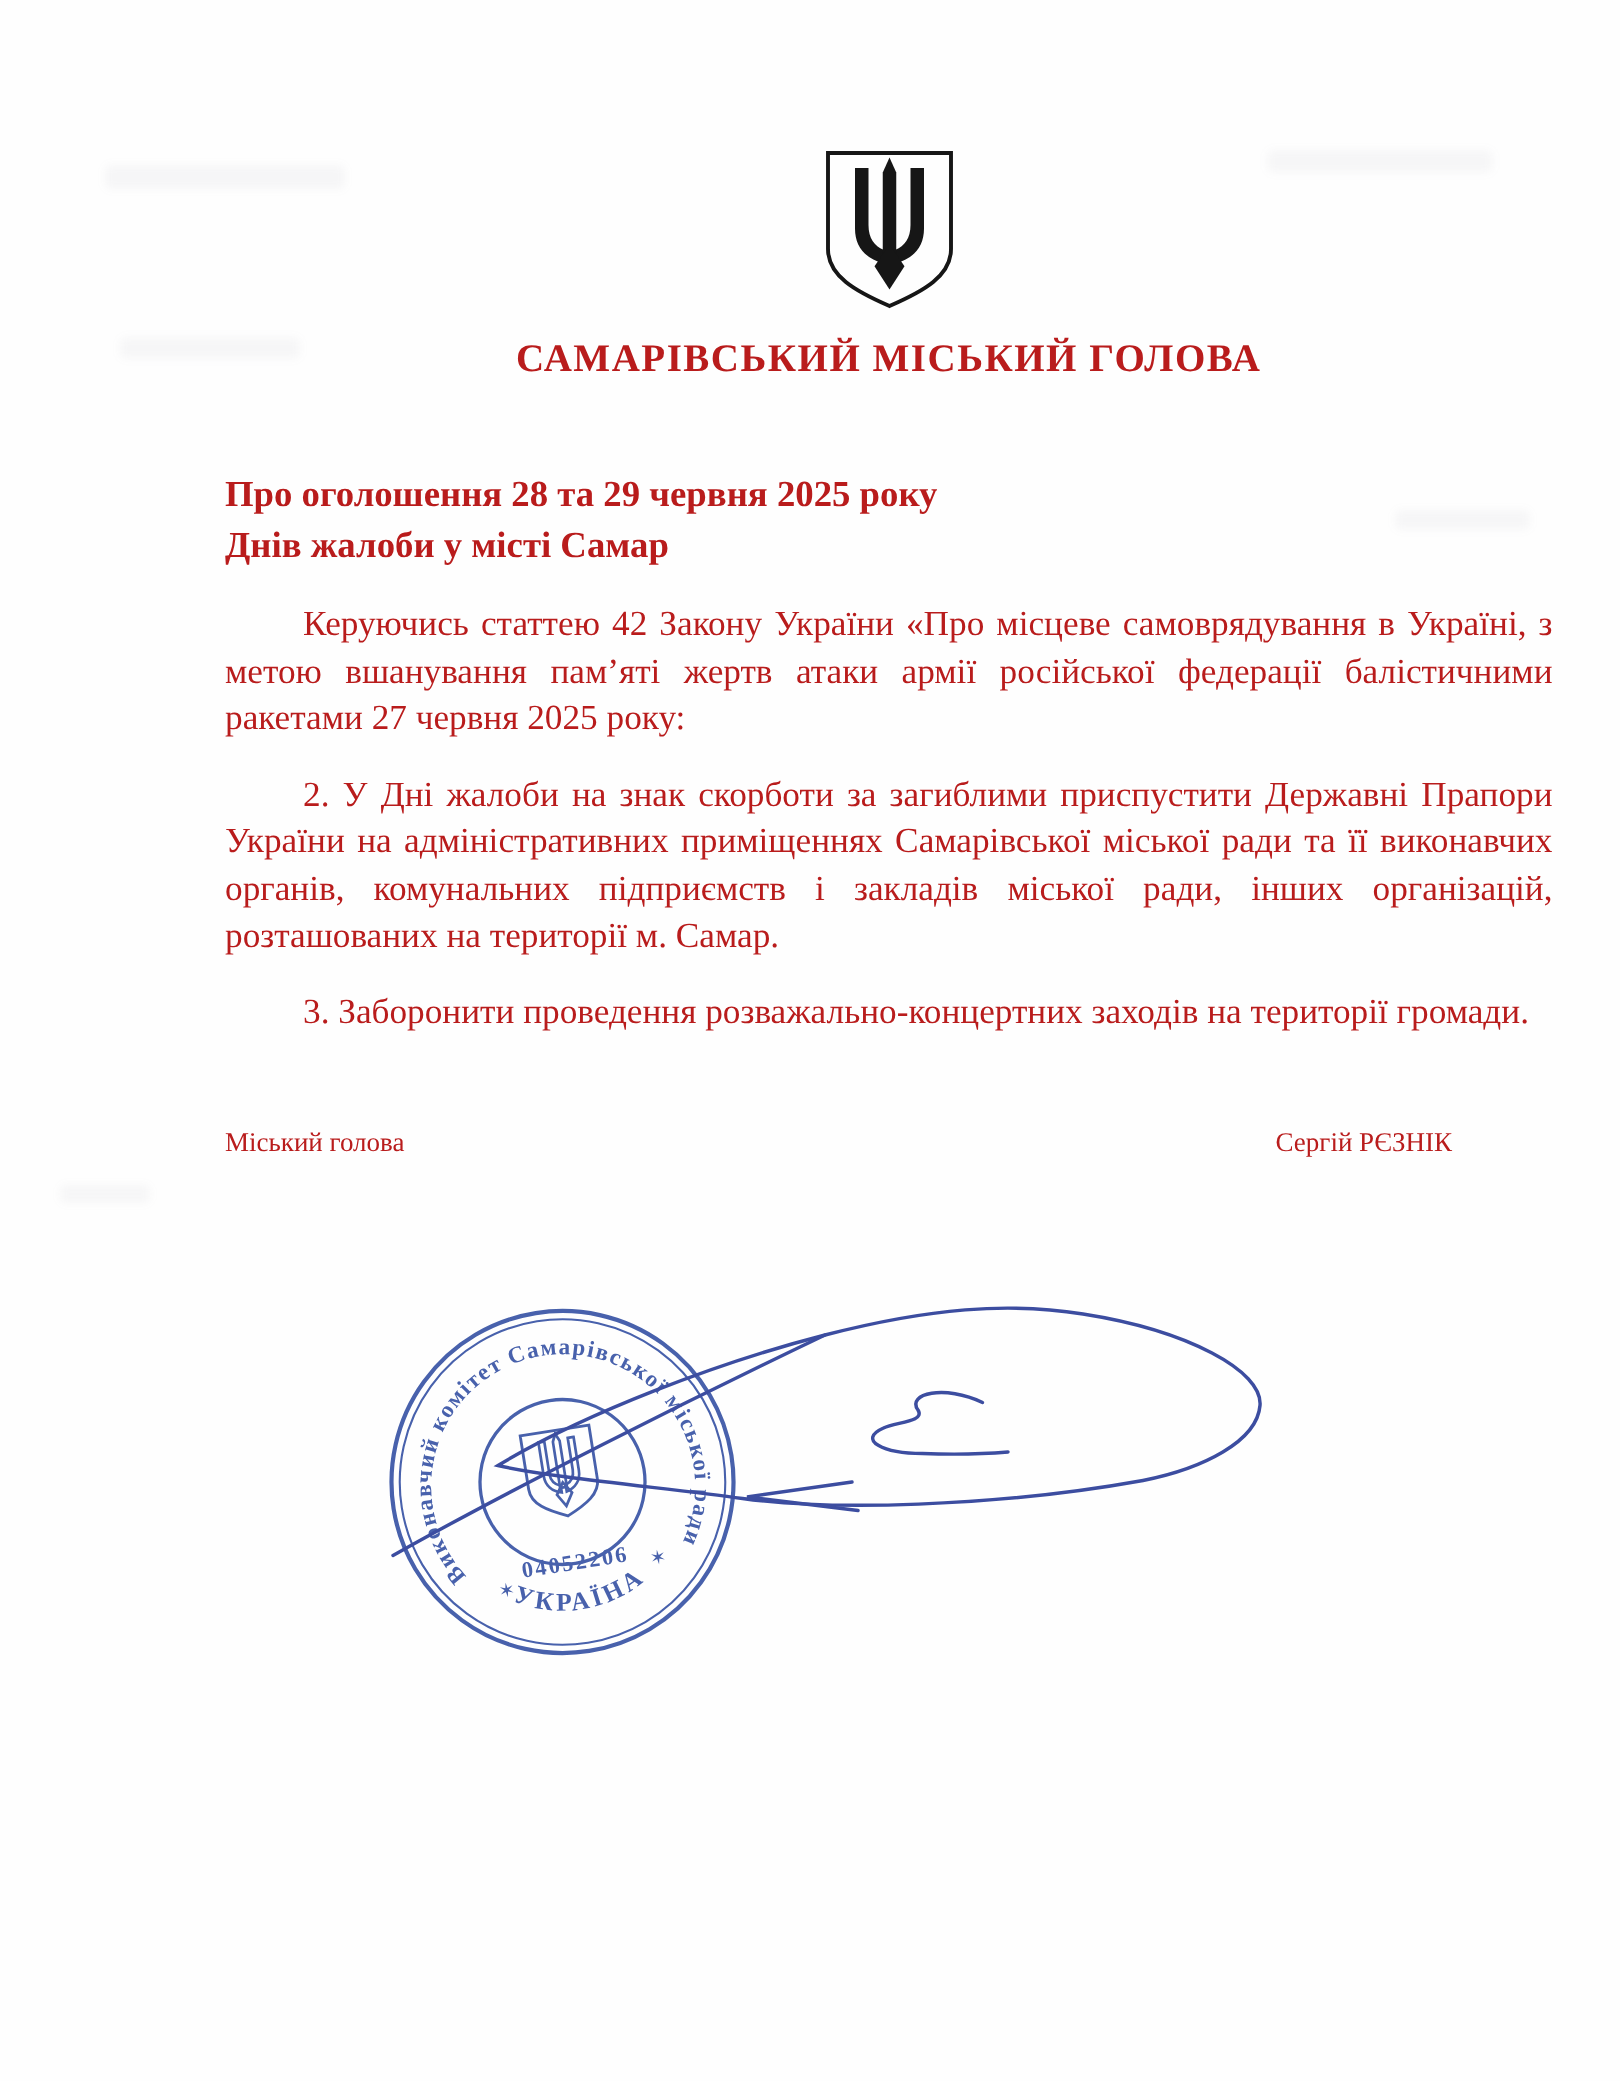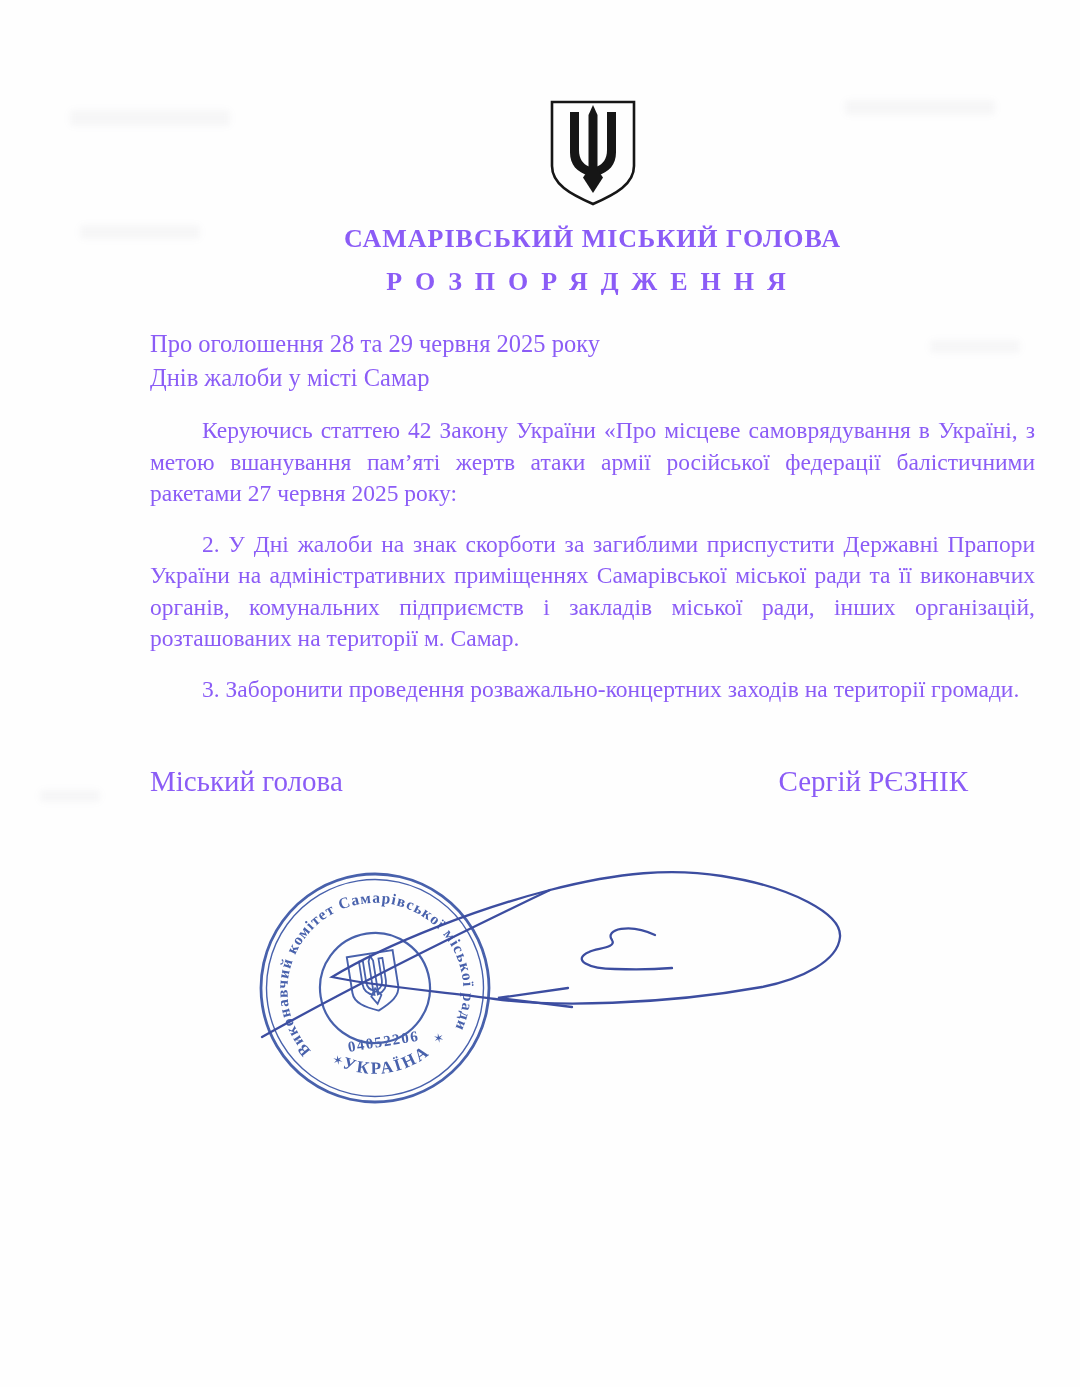--- a/index.html
+++ b/index.html
@@ -2,21 +2,21 @@
 <html lang="uk"><head>
 <meta charset="utf-8">
 <style>
   html,body{margin:0;padding:0;background:#e8e8e8;}
   .page{
     position:relative;
     width:1080px;height:1387px;
     margin:0 auto;
     background:#fefefe;
     font-family:"Liberation Serif","DejaVu Serif",serif;
-    color:#8b5cf6;
+    color:#b91c1c;
     overflow:hidden;
   }
   .content{
     position:relative;
     margin:0 45px 0 150px; 
     padding-top:98px;
     width:885px;
   }
   .emblem{display:block;margin:0 auto;}
   .authority{
@@ -27,38 +27,38 @@
     line-height:34px;
   }
   .doctype{
     margin:8px 0 0 0;
     text-align:center;
     font-size:26px;font-weight:bold;
     letter-spacing:13px;
     line-height:36px;
   }
   .subject{
-    margin-top:27px;
-    font-size:24.5px;font-weight:normal;
+    margin-top:57px;
+    font-size:24.5px;font-weight:bold;
     line-height:34px;
   }
   .bodytext{margin-top:20px;}
   .bodytext p{
     margin:0 0 19px 0;
     font-size:23.5px;
     line-height:31.5px;
     text-align:justify;
     text-indent:52px;
   }
   .sign-row{
     margin-top:60px;
     display:flex;
     justify-content:space-between;
     align-items:flex-end;
-    font-size:29px;
+    font-size:18px;
   }
   .sign-name{margin-right:67px;}
   .stamp{
     position:absolute;
     left:257px;top:870px;
     width:236px;height:236px;
     transform:rotate(-9deg);
     opacity:.93;
   }
   .sig-ink{
@@ -92,21 +92,20 @@
       <g fill="#161616" stroke="none">
         <path d="M25 14 h9 v38 c0 9 4 14 10 16.5 v9 c-12 -3 -19 -11 -19 -23 Z"></path>
         <path d="M71 14 h-9 v38 c0 9 -4 14 -10 16.5 v9 c12 -3 19 -11 19 -23 Z"></path>
         <path d="M43.5 72 V17 L48 7 L52.5 17 V72 Z"></path>
         <path d="M48 65 L58 79.5 L48 95 L38 79.5 Z"></path>
       </g>
     </svg>
 
     <div class="authority">САМАРІВСЬКИЙ МІСЬКИЙ ГОЛОВА</div>
 
-    <div class="doctype">РОЗПОРЯДЖЕННЯ</div>
 
     <div class="subject">
       <div>Про оголошення 28 та 29 червня 2025 року</div>
       <div>Днів жалоби у місті Самар</div>
     </div>
 
     <div class="bodytext">
       <p>Керуючись статтею 42 Закону України «Про місцеве самоврядування в Україні, з метою вшанування пам’яті жертв атаки армії російської федерації балістичними ракетами 27 червня 2025 року:</p>
       <p>2. У Дні жалоби на знак скорботи за загиблими приспустити Державні Прапори України на адміністративних приміщеннях Самарівської міської ради та її виконавчих органів, комунальних підприємств і закладів міської ради, інших організацій, розташованих на території м. Самар.</p>
       <p>3. Заборонити проведення розважально-концертних заходів на території громади.</p>

